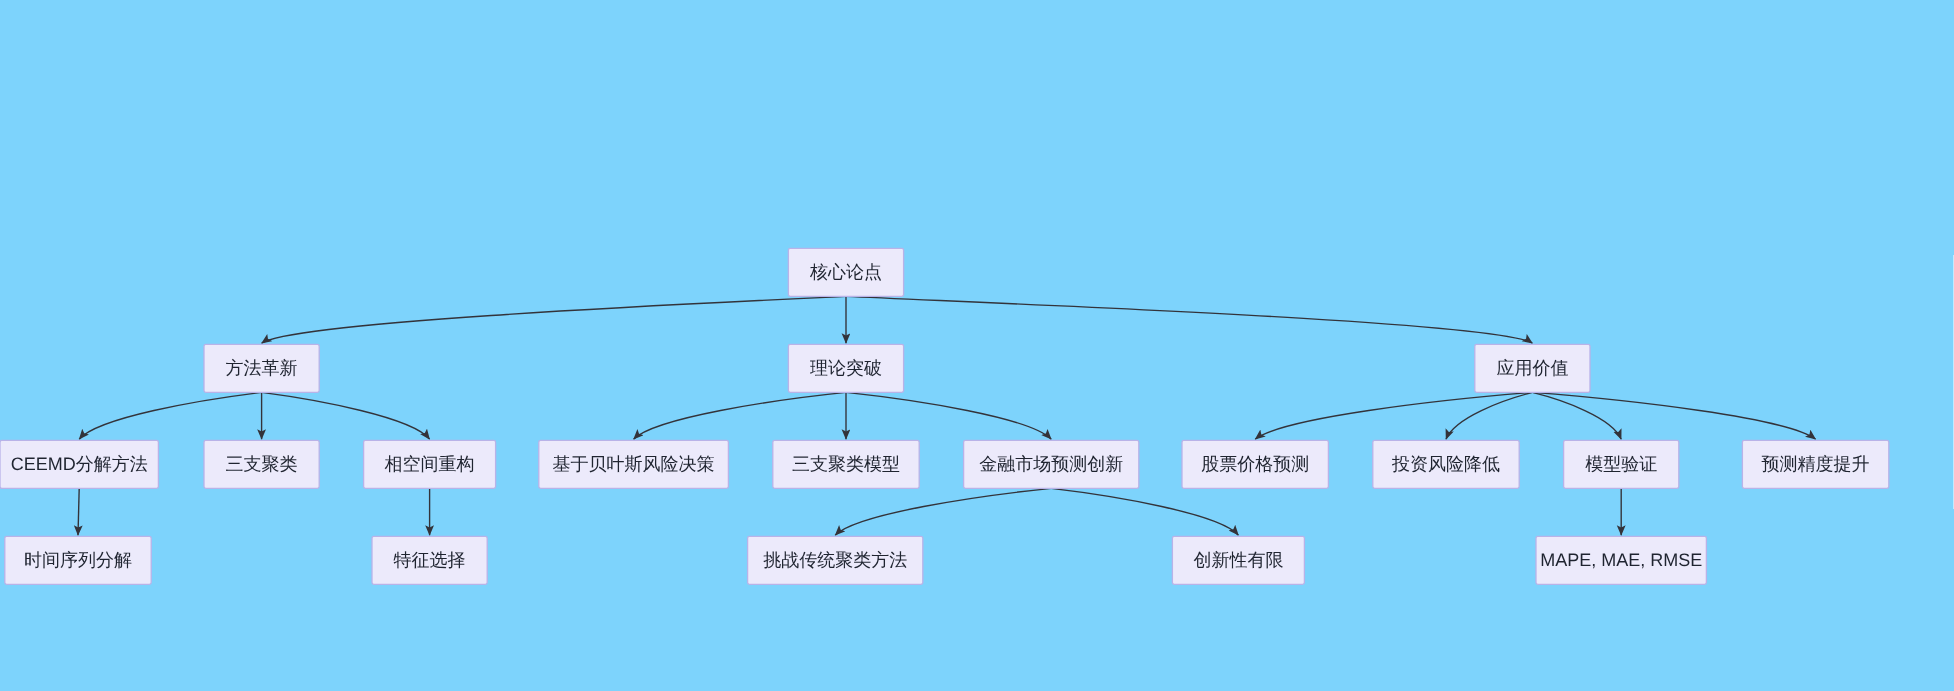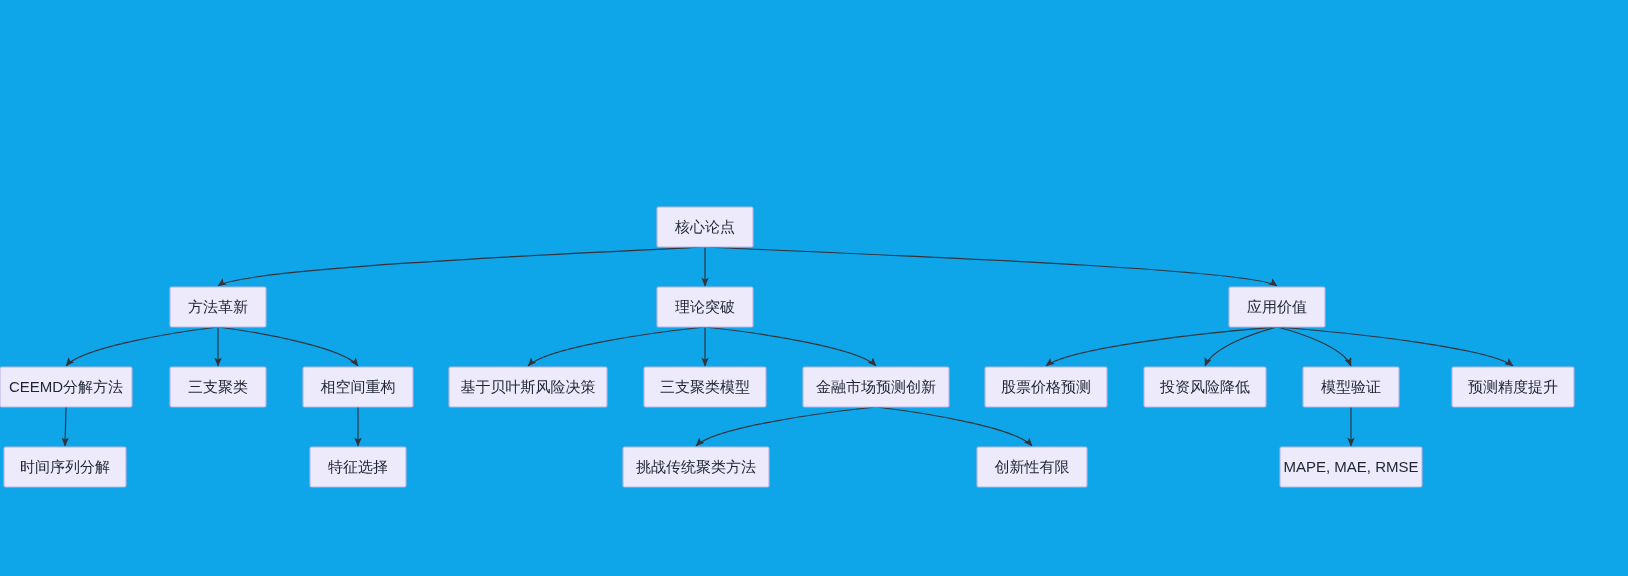--- a/index.html
+++ b/index.html
@@ -10,21 +10,21 @@
   body {
     width: 1628px;
     height: 576px;
     font-family: "Liberation Sans", "DejaVu Sans", sans-serif;
     overflow: hidden;
   }
   #diagram-root {
     position: relative;
     width: 1628px;
     height: 576px;
-    background: #0ea5e9;
+    background: #7dd3fc;
   }
   svg#flowchart {
     display: block;
     width: 1628px;
     height: 576px;
   }
   .node-rect {
     fill: #ECEAFB;
     stroke: #B9B3E8;
     stroke-width: 1.1px;

